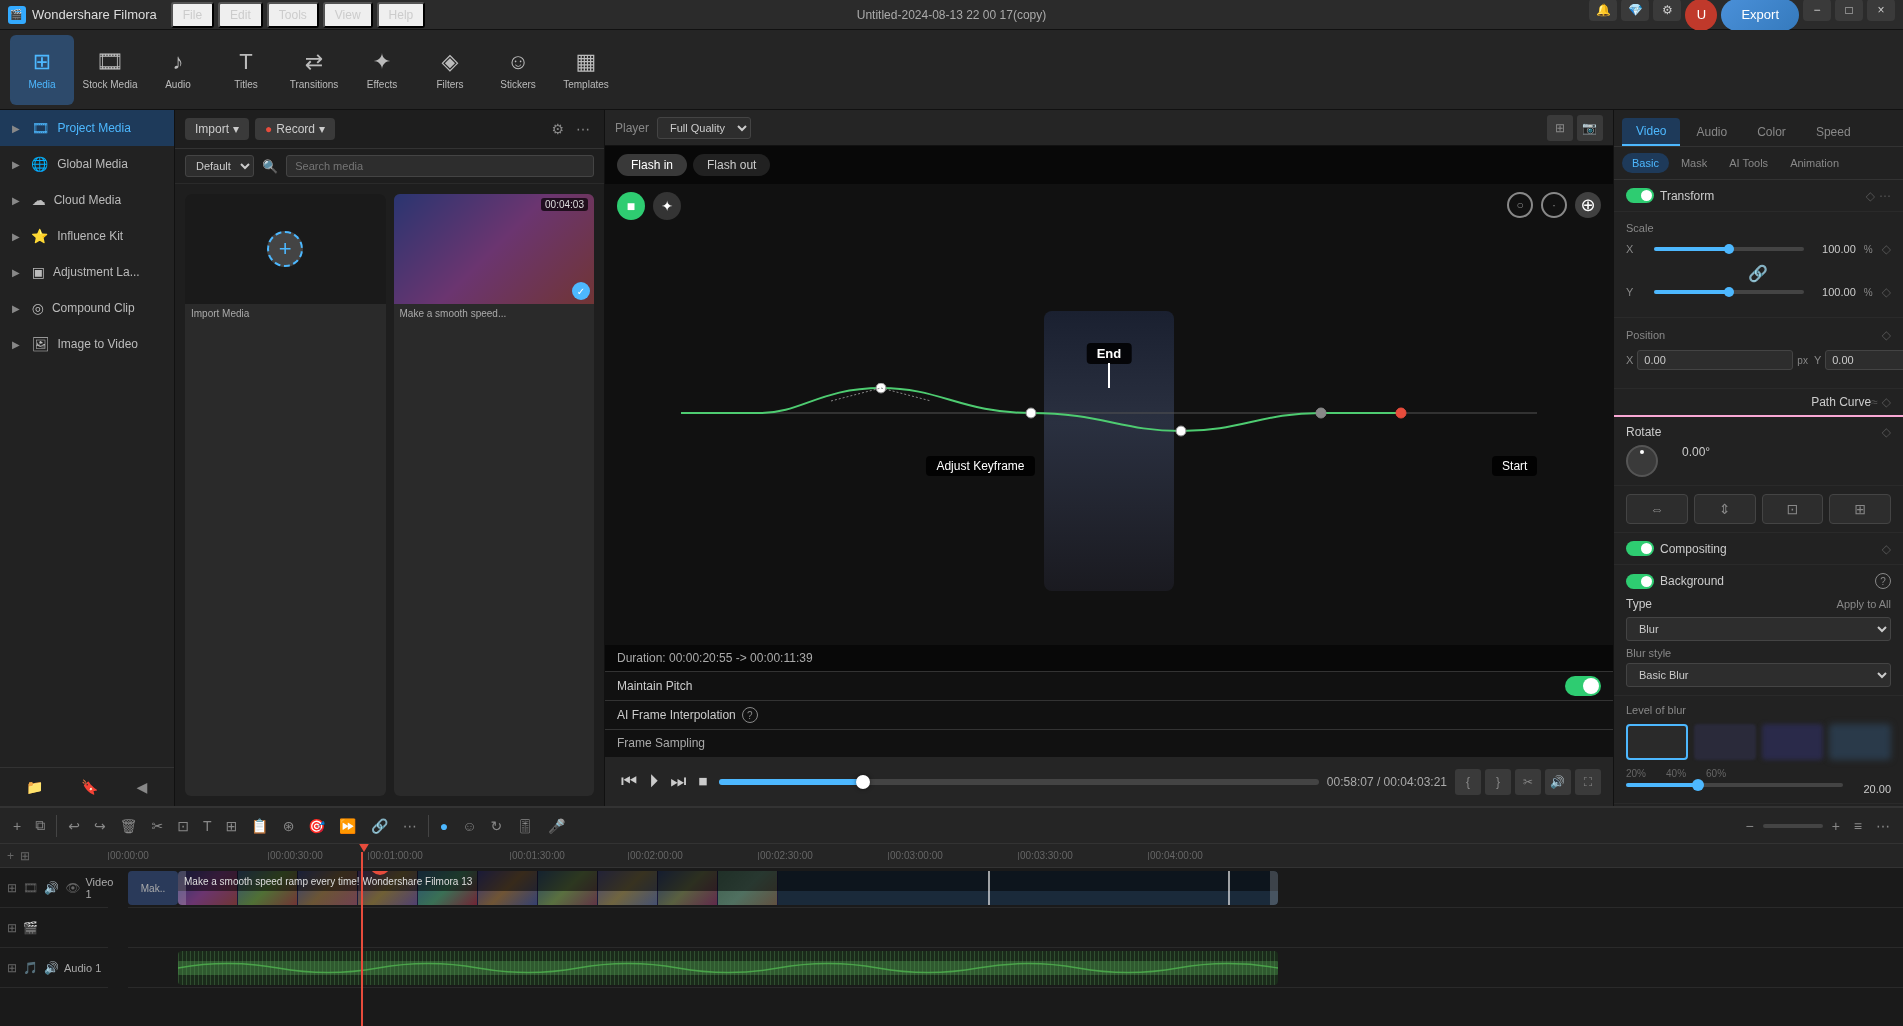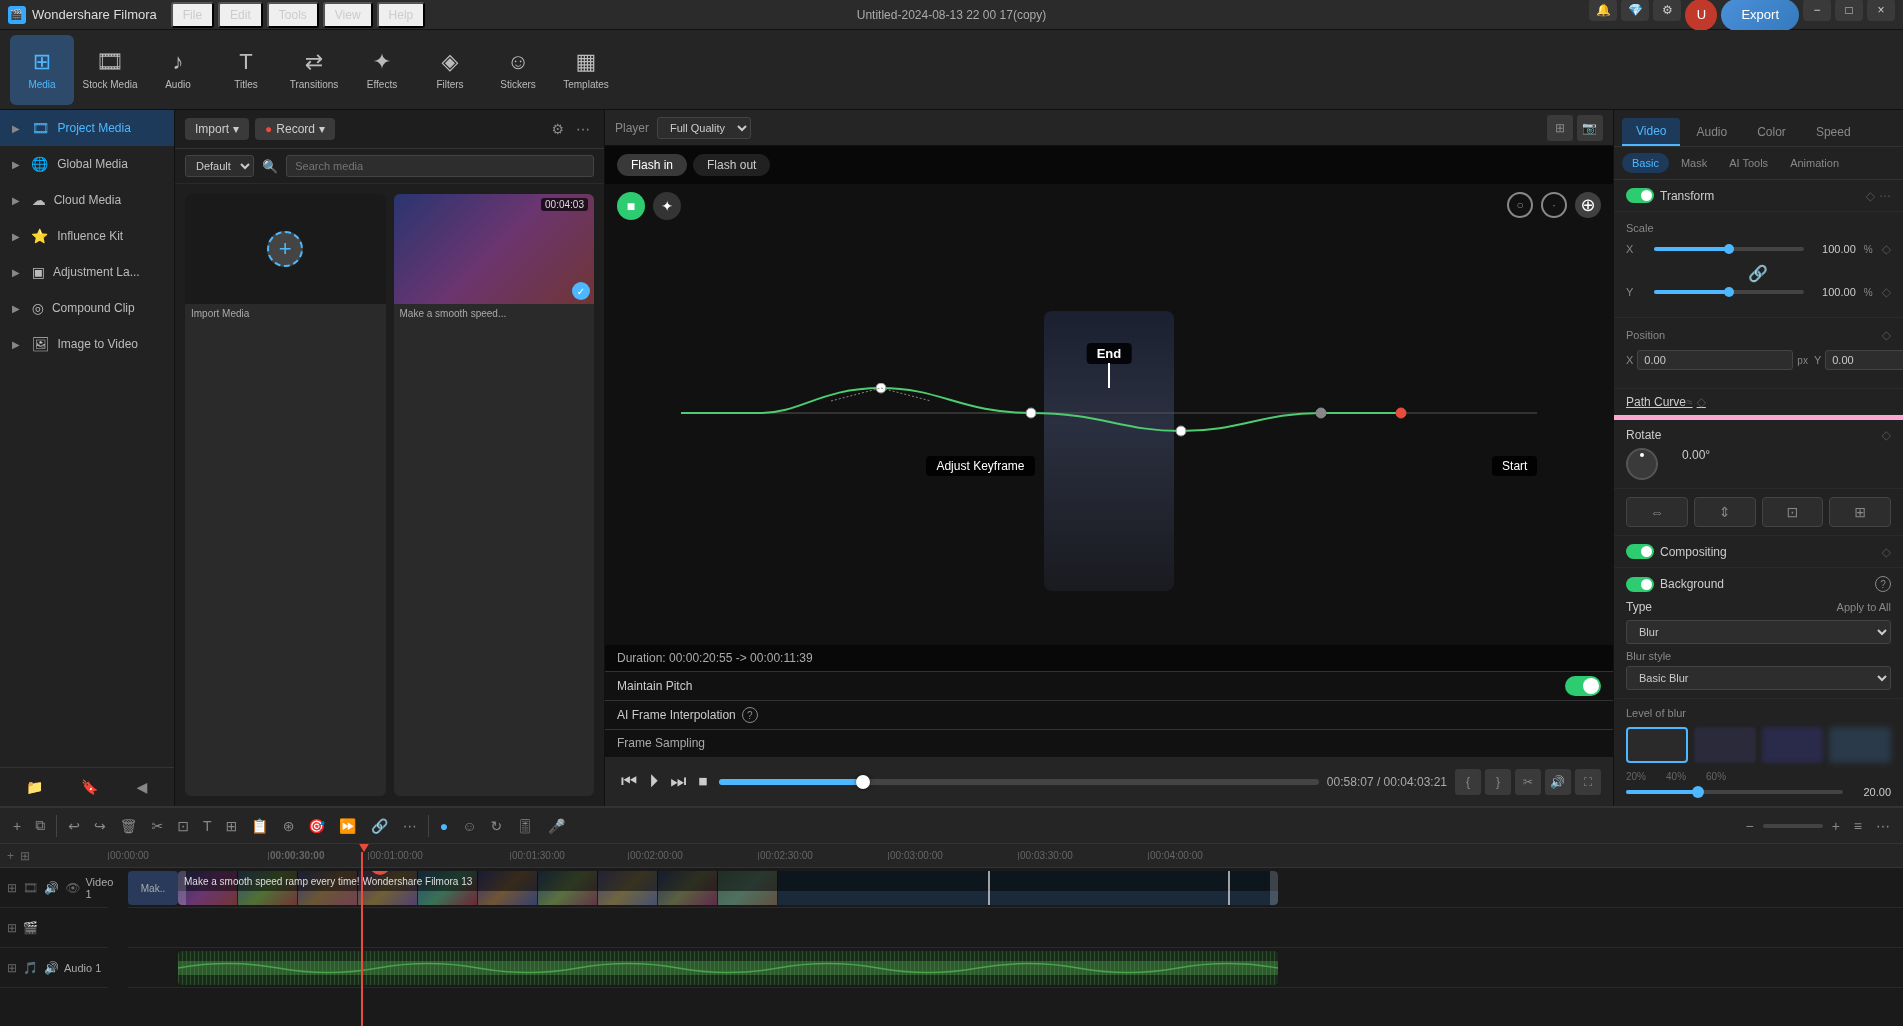--- a/index.html
+++ b/index.html
@@ -271,21 +271,21 @@
     .blur-style-select { width: 100%; background: #2d2d2d; border: 1px solid #444; color: #ccc; padding: 4px 8px; border-radius: 3px; font-size: 11px; }
 
     .blur-level-section { padding: 8px 12px; border-bottom: 1px solid #2a2a2a; }
     .blur-swatches { display: flex; gap: 6px; margin-bottom: 8px; }
     .blur-swatch { flex: 1; height: 36px; border-radius: 4px; cursor: pointer; border: 2px solid transparent; display: flex; align-items: center; justify-content: center; font-size: 10px; color: rgba(255,255,255,0.5); }
     .blur-swatch.active { border-color: #4db8ff; }
     .blur-swatch-0 { background: #2a2a2a; }
     .blur-swatch-20 { background: #2a2a3a; filter: blur(1px); }
     .blur-swatch-40 { background: #2a2a4a; filter: blur(2px); }
     .blur-swatch-60 { background: #2a3a4a; filter: blur(3px); }
-    .blur-slider-row { display: flex; align-items: center; gap: 20px; }
+    .blur-slider-row { display: flex; align-items: flex-start; gap: 20px; }
     .blur-slider { flex: 1; height: 4px; background: #444; border-radius: 2px; position: relative; cursor: pointer; }
     .blur-slider-fill { height: 100%; background: #4db8ff; border-radius: 2px; width: 33%; }
     .blur-slider-thumb { position: absolute; top: 50%; left: 33%; transform: translate(-50%,-50%); width: 12px; height: 12px; border-radius: 50%; background: #4db8ff; }
     .blur-value { color: #ccc; font-size: 11px; }
 
     
     #timeline {
       height: 220px;
       background: #1a1a1a;
       border-top: 2px solid #333;
@@ -323,21 +323,21 @@
     .track-content { position: relative; min-height: 40px; border-bottom: 1px solid #2a2a2a; margin-left: 20px; }
 
     
     .playhead-marker {
       position: absolute; top: -2px; left: 250px; width: 0; height: 0;
       border-left: 6px solid transparent; border-right: 6px solid transparent;
       border-top: 10px solid #e74c3c; z-index: 30;
     }
     .playhead-line { position: absolute; top: 8px; left: 253px; width: 2px; height: calc(100% - 8px); background: #e74c3c; z-index: 30; pointer-events: none; }
 
-    .path-curve-row { display: flex; align-items: center; justify-content: flex-start; padding: 6px 12px; border-bottom: 5px solid #f9a8d4; text-decoration: underline; }
+    .path-curve-row { display: flex; align-items: center; justify-content: flex-end; padding: 6px 12px; border-bottom: 2px solid #f9a8d4; }
 
     .section-header { display: flex; align-items: center; gap: 6px; cursor: pointer; }
     .section-title-text { color: #ccc; font-size: 12px; }
 
     .small-toggle { width: 28px; height: 15px; border-radius: 8px; background: #2ecc71; position: relative; cursor: pointer; }
     .small-toggle::after { content: ''; position: absolute; right: 2px; top: 2px; width: 11px; height: 11px; border-radius: 50%; background: #fff; }
 
     .x-mark { position: absolute; top: -8px; left: 50%; transform: translateX(-50%); background: #e74c3c; border-radius: 50%; width: 20px; height: 20px; display: flex; align-items: center; justify-content: center; color: #fff; font-size: 12px; cursor: pointer; z-index: 25; }
 
     
@@ -845,21 +845,21 @@
         <button class="tl-icon-btn">🔊</button>
         <span class="tl-track-name">Audio 1</span>
       </div>
     </div>
 
     <div class="timeline-tracks">
 
       <div class="timeline-ruler">
         <div class="ruler-marks">
           <div class="ruler-mark" style="left:0px;">00:00:00</div>
-          <div class="ruler-mark" style="left:160px;font-weight:bold;">00:00:30:00</div>
+          <div class="ruler-mark" style="left:160px;">00:00:30:00</div>
           <div class="ruler-mark" style="left:260px;">00:01:00:00</div>
           <div class="ruler-mark" style="left:402px;">00:01:30:00</div>
           <div class="ruler-mark" style="left:520px;">00:02:00:00</div>
           <div class="ruler-mark" style="left:650px;">00:02:30:00</div>
           <div class="ruler-mark" style="left:780px;">00:03:00:00</div>
           <div class="ruler-mark" style="left:910px;">00:03:30:00</div>
           <div class="ruler-mark" style="left:1040px;">00:04:00:00</div>
         </div>
 
         <div class="playhead-marker"></div>

